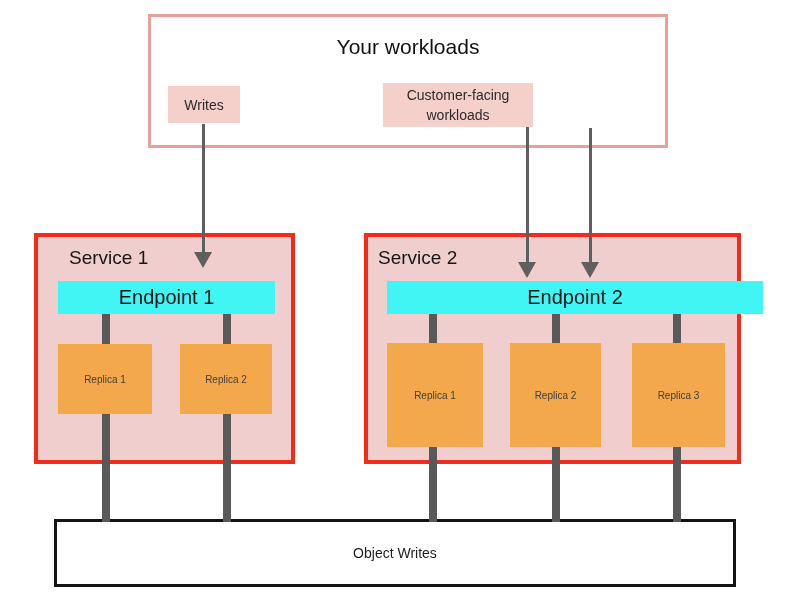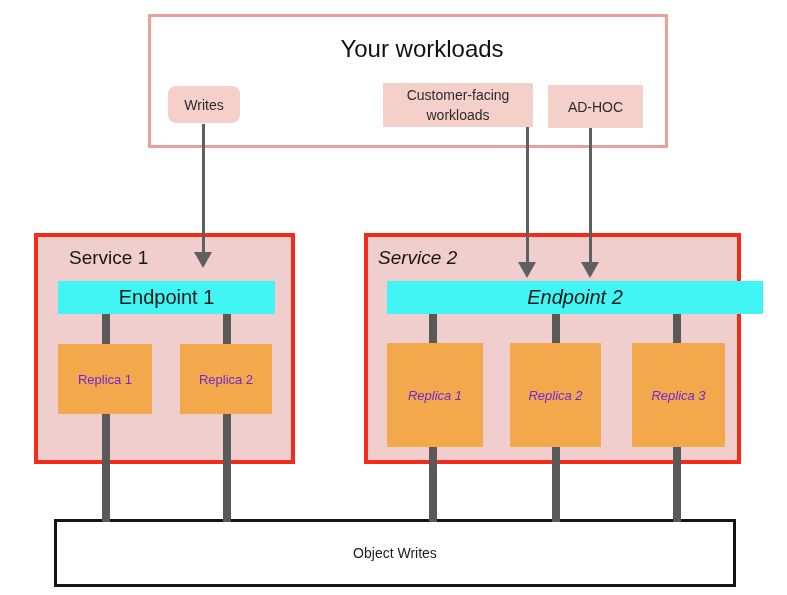--- a/index.html
+++ b/index.html
@@ -8,29 +8,29 @@
     font-family:"Liberation Sans","DejaVu Sans",sans-serif;
     color:#1d1d1d;overflow:hidden;
   }
   
   .workloads{
     position:absolute;left:148px;top:14px;width:520px;height:134px;
     box-sizing:border-box;border:3px solid var(--workloads_border,#e8a09b);
     background:#ffffff;z-index:1;
   }
   .wl-title{
-    position:absolute;left:14px;top:18px;width:100%;text-align:center;
-    font-size:24px;color:#121212;
+    position:absolute;left:0;top:18px;width:100%;text-align:center;
+    font-size:21px;color:#121212;
   }
   .wl-item{
     position:absolute;background:var(--workload_item_fill,#f5cfca);
     font-size:14px;color:#2b2b2b;display:flex;align-items:center;justify-content:center;
     text-align:center;line-height:20px;
   }
-  .item-writes{left:17px;top:69px;width:72px;height:37px;border-radius:8px;}
+  .item-writes{left:17px;top:69px;width:72px;height:37px;}
   .item-analytics{left:232px;top:66px;width:150px;height:44px;}
   .item-adhoc{left:397px;top:68px;width:95px;height:43px;}
   
   .arrow{position:absolute;z-index:6;}
   .arrow-line{position:absolute;left:8px;top:0;width:3px;background:var(--arrow,#5f5f5f);}
   .arrow-head{
     position:absolute;left:0;width:0;height:0;
     border-left:9px solid transparent;border-right:9px solid transparent;
     border-top:16px solid var(--arrow,#5f5f5f);
   }
@@ -43,37 +43,37 @@
   .arrow-3{left:581px;top:128px;width:19px;height:150px;}
   .arrow-3 .arrow-line{height:134px;}
   .arrow-3 .arrow-head{top:134px;}
   
   .service{
     position:absolute;top:233px;box-sizing:border-box;height:231px;
     border:4px solid var(--service_border,#f42b18);
     background:var(--service_fill,#f0cecd);z-index:2;
   }
   .service-1{left:34px;width:261px;}
-  .service-2{left:364px;width:377px;font-style:italic;}
+  .service-2{left:364px;width:377px;}
   .service-title{position:absolute;font-size:19px;color:#161616;top:10px;}
   .service-1 .service-title{left:31px;}
   .service-2 .service-title{left:10px;}
   .endpoint{
     position:absolute;top:44px;height:33px;background:var(--endpoint_fill,#42f5f5);
     display:flex;align-items:center;justify-content:center;font-size:20px;color:#161616;
   }
   .service-1 .endpoint{left:20px;width:217px;}
   .service-2 .endpoint{left:19px;width:376px;}
   .conn{position:absolute;width:8px;background:var(--connector,#595959);}
   .conn-short{top:77px;height:30px;}
   .conn-s1-a{left:64px;}  .conn-s1-b{left:185px;}
   .conn-s2-a{left:61px;}  .conn-s2-b{left:184px;}  .conn-s2-c{left:305px;}
   .replica{
     position:absolute;top:107px;background:var(--replica_fill,#f3a84b);
-    display:flex;align-items:center;justify-content:center;font-size:13px;color:#6d28d9;
+    display:flex;align-items:center;justify-content:center;font-size:10px;color:#404040;
   }
   .service-1 .replica{height:70px;}
   .service-2 .replica{top:106px;height:104px;}
   .replica-s1-1{left:20px;width:94px;}
   .replica-s1-2{left:142px;width:92px;}
   .replica-s2-1{left:19px;width:96px;}
   .replica-s2-2{left:142px;width:91px;}
   .replica-s2-3{left:264px;width:93px;}
   
   .pipe{position:absolute;width:8px;background:var(--connector,#595959);z-index:5;}
@@ -92,21 +92,20 @@
 </style>
 </head>
 <body>
 
 <div class="page">
 
   <div class="workloads">
     <div class="wl-title">Your workloads</div>
     <div class="wl-item item-writes">Writes</div>
     <div class="wl-item item-analytics">Customer-facing workloads</div>
-    <div class="wl-item item-adhoc">AD-HOC</div>
   </div>
 
   <div class="arrow arrow-1">
     <div class="arrow-line"></div>
     <div class="arrow-head"></div>
   </div>
   <div class="arrow arrow-2">
     <div class="arrow-line"></div>
     <div class="arrow-head"></div>
   </div>

